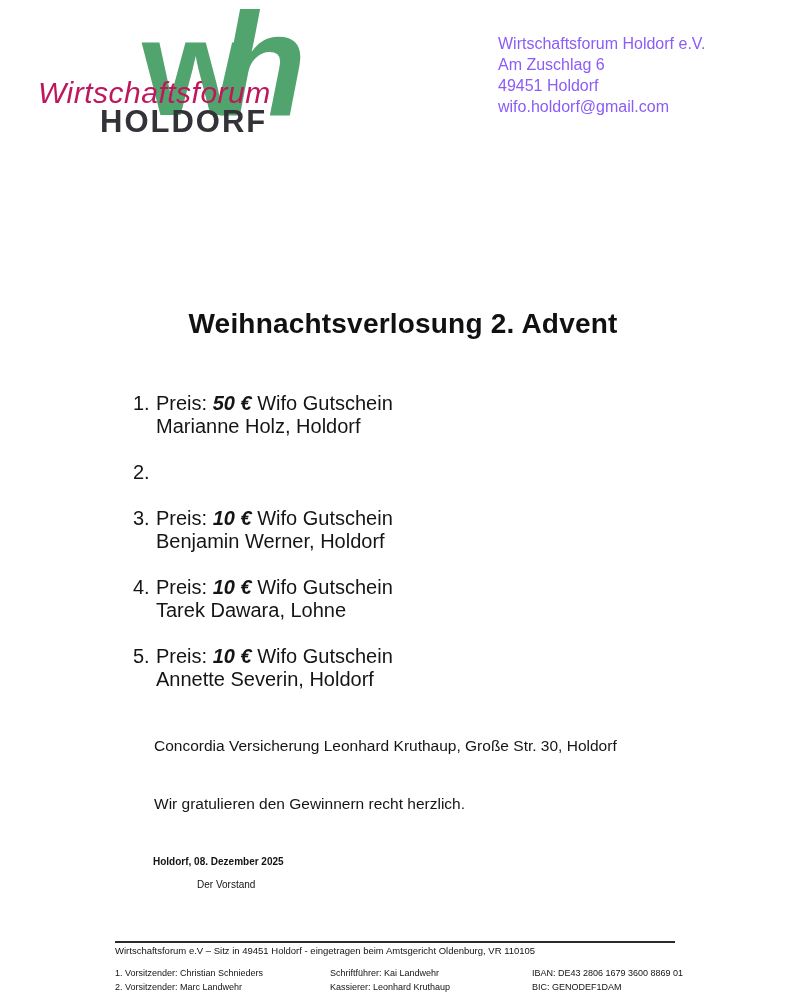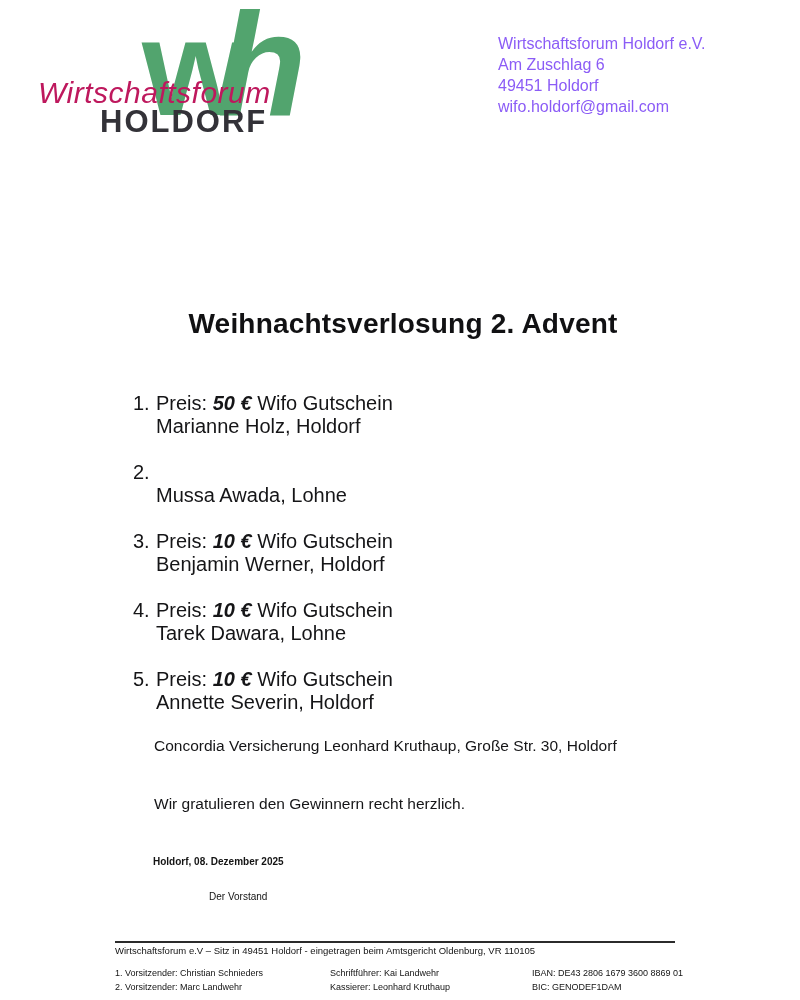--- a/index.html
+++ b/index.html
@@ -44,21 +44,21 @@
   .prize { display:flex; margin-bottom:23px; }
   .prize-rank { flex:0 0 23px; }
   .prize-amount { font-weight:bold;font-style:italic; }
 
   
   .issue { position:absolute; left:154px; top:736px; font-size:15.5px; line-height:20.5px; color:#151517; }
   .congrats { position:absolute; left:154px; top:794px; margin:0; font-size:15.5px; line-height:20.5px; color:#151517; }
 
   
   .dateline { position:absolute; left:153px; top:855px; margin:0; font-size:10px; line-height:13px; color:#131313;font-weight:bold; }
-  .signoff  { position:absolute; left:153px; top:878px; margin:12px; font-size:10px; line-height:13px; color:#131313;padding-left:44px; }
+  .signoff  { position:absolute; left:153px; top:878px; margin:0; font-size:10px; line-height:13px; color:#131313;padding-left:44px; }
 
   
   .footer-rule { position:absolute; left:115px; top:941px; width:560px; height:2px; background:#2b2b2b; }
   .registry { position:absolute; left:115px; top:945px; font-size:9.5px; line-height:12px; color:#131313; }
   .footer-cols {
     position:absolute; left:115px; top:967px; width:568px; display:flex;
     font-size:9px; line-height:13.5px; color:#131313;
   }
   .fc1 { flex:0 0 215px; }
   .fc2 { flex:1 1 auto; }
@@ -98,21 +98,20 @@
           <span>Wifo Gutschein</span>
         </span><br>
         <span class="prize-line2">Marianne Holz, Holdorf</span>
       </span>
     </div>
 
     <div class="prize">
       <span class="prize-rank">2.</span>
       <span class="prize-body">
         <br>
-        <span class="prize-line2">Mussa Awada, Lohne</span>
       </span>
     </div>
 
     <div class="prize">
       <span class="prize-rank">3.</span>
       <span class="prize-body">
         <span class="prize-line1">
           <span>Preis:</span>
           <span class="prize-amount">10 €</span>
           <span>Wifo Gutschein</span>

